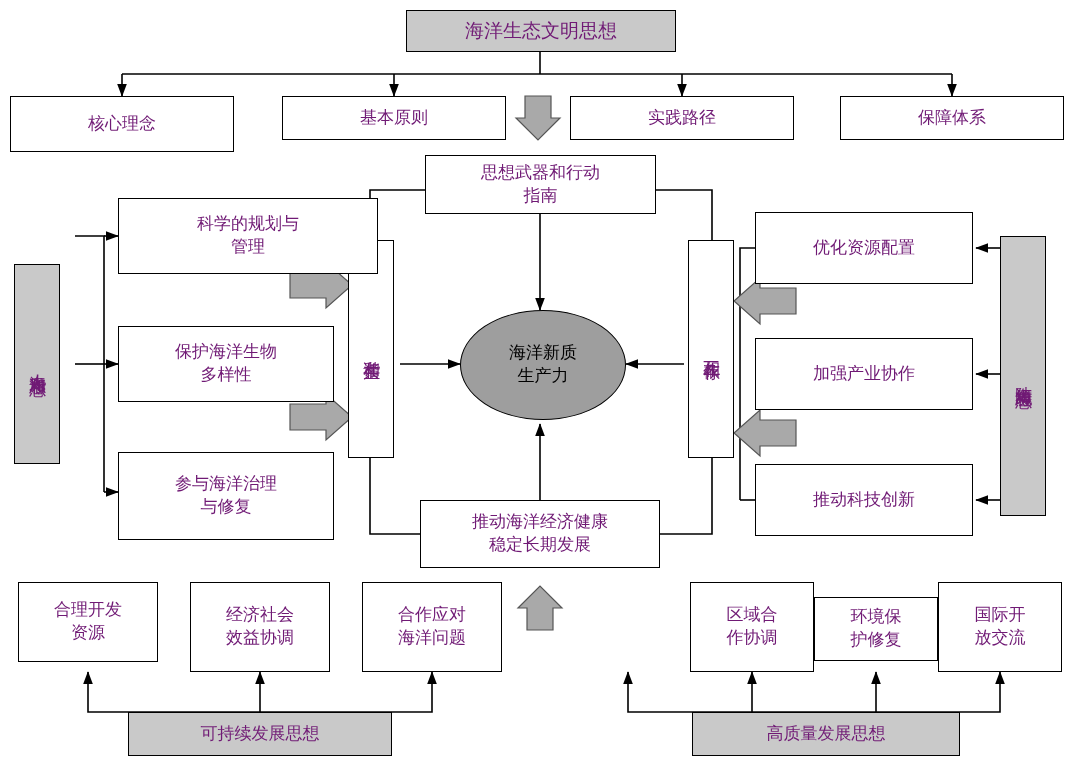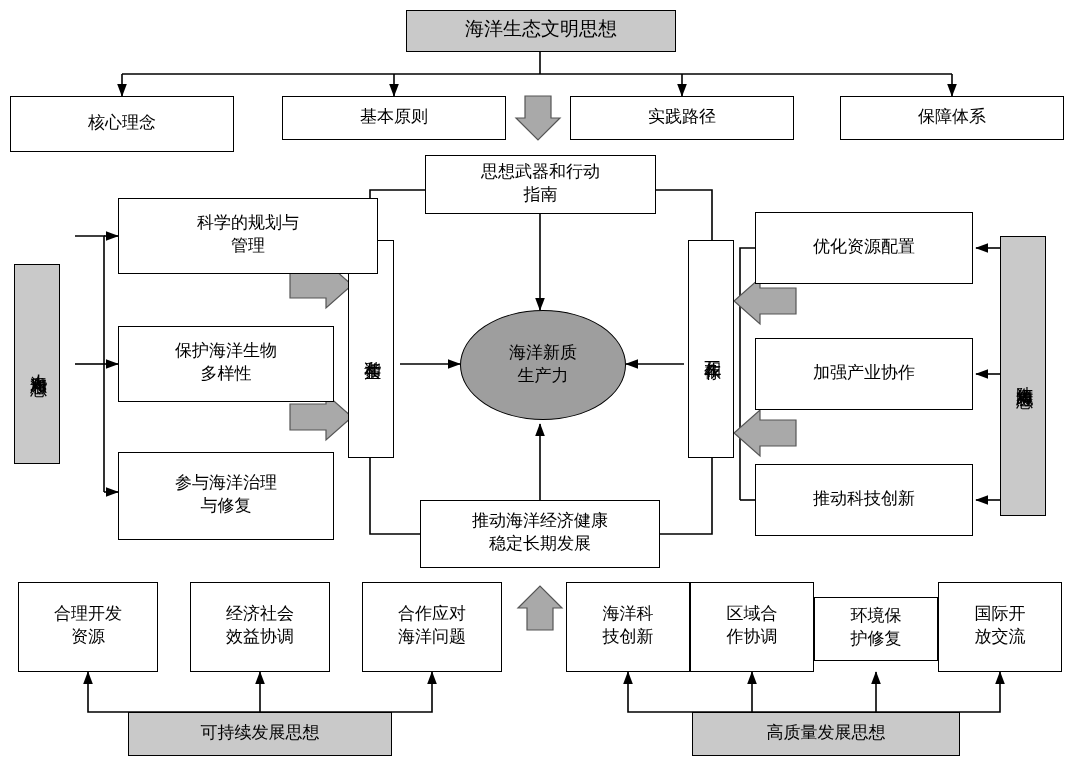--- a/index.html
+++ b/index.html
@@ -20,24 +20,23 @@
   .box {
     position: absolute;
     box-sizing: border-box;
     border: 1.5px solid #000;
     background: #ffffff;
     display: flex;
     align-items: center;
     justify-content: center;
     text-align: center;
     line-height: 1.35;
-    color: #000000;
+    color: #701a75;
     font-size: 17px;
     white-space: pre-line;
-    font-family: Liberation Mono, monospace;
   }
   .shaded {
     background: #c9c9c9;
   }
   .vert {
     writing-mode: vertical-rl;
     text-orientation: upright;
     line-height: 1.2;
     letter-spacing: 1px;
   }
@@ -165,28 +164,26 @@
   <div class="box" style="left:118px; top:452px; width:216px; height:88px;">参与海洋治理
 与修复</div>
 
   <div class="box" style="left:755px; top:212px; width:218px; height:72px;">优化资源配置</div>
   <div class="box" style="left:755px; top:338px; width:218px; height:72px;">加强产业协作</div>
   <div class="box" style="left:755px; top:464px; width:218px; height:72px;">推动科技创新</div>
 
   <div class="box" style="left:420px; top:500px; width:240px; height:68px;">推动海洋经济健康
 稳定长期发展</div>
 
-  <div class="box" style="left:18px; top:582px; width:140px; height:90px;">合理开发
+  <div class="box" style="left:18px; top:582px; width:140px; height:80px;">合理开发
 资源</div>
   <div class="box" style="left:190px; top:582px; width:140px; height:90px;">经济社会
 效益协调</div>
   <div class="box" style="left:362px; top:582px; width:140px; height:90px;">合作应对
 海洋问题</div>
-  <div class="box" style="left:566px; top:582px; width:124px; height:90px;">海洋科
-技创新</div>
   <div class="box" style="left:690px; top:582px; width:124px; height:90px;">区域合
 作协调</div>
   <div class="box" style="left:814px; top:597px; width:124px; height:64px;">环境保
 护修复</div>
   <div class="box" style="left:938px; top:582px; width:124px; height:90px;">国际开
 放交流</div>
 
   <div class="box shaded" style="left:128px; top:712px; width:264px; height:44px;">可持续发展思想</div>
   <div class="box shaded" style="left:692px; top:712px; width:268px; height:44px;">高质量发展思想</div>
 

